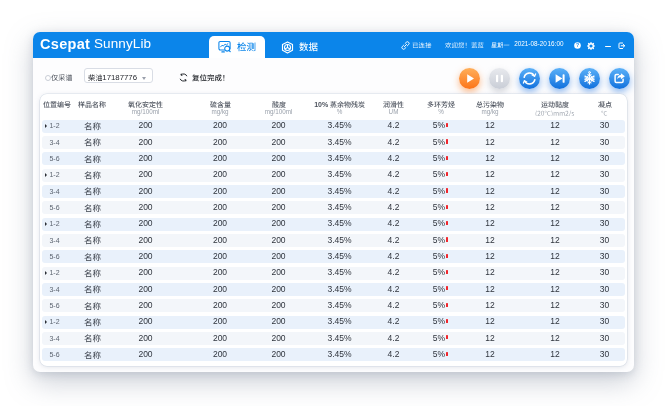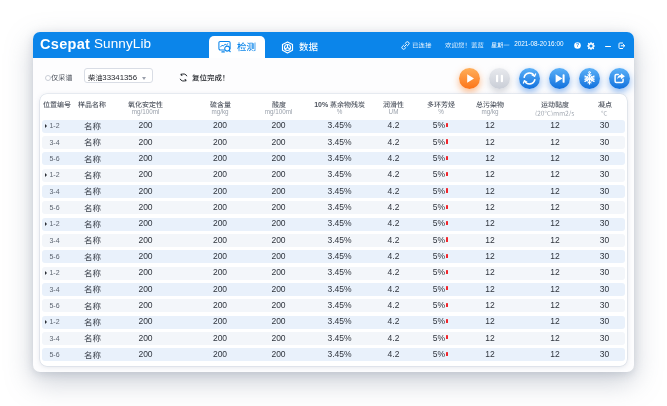--- a/index.html
+++ b/index.html
@@ -201,21 +201,21 @@
     </div>
     <div style="position:absolute;left:51px;top:36px;width:69px;height:15px;background:#fff;border:1px solid #d9dde5;border-radius:3px"></div>
     <div style="position:absolute;left:54.5px;top:42.3px;line-height:0">
       <svg class="" width="14.8" height="7.4" viewBox="0 0 14.8 7.4">
         <g fill="#26292f" transform="translate(0,6.51) scale(0.0074,-0.0074)">
           <use href="#g12" x="0"></use>
           <use href="#g13" x="1000"></use>
         </g>
       </svg>
     </div>
-    <span style="position:absolute;top:41.5px;font:400 7.8px 'Liberation Sans',sans-serif;color:#26292f;white-space:nowrap;line-height:7.8px;left:69.3px;">33341356</span>
+    <span style="position:absolute;top:41.5px;font:400 7.8px 'Liberation Sans',sans-serif;color:#26292f;white-space:nowrap;line-height:7.8px;left:69.3px;">17187776</span>
     <div style="position:absolute;left:109px;top:44.5px;width:0;height:0;border-left:2.8px solid transparent;border-right:2.8px solid transparent;border-top:3.5px solid #9aa0ac"></div>
     <div style="position:absolute;left:145.5px;top:40.5px;line-height:0">
       <svg width="9" height="9" viewBox="0 0 9 9" fill="none" stroke="#23262b" stroke-width="1.0">
 <path d="M7.9 3.2 A3.6 3.6 0 0 0 2.0 2.0"></path>
         <path d="M1.1 5.8 A3.6 3.6 0 0 0 7.0 7.0"></path>
 <path d="M2.3 0.6 L1.9 2.1 L3.4 2.5" stroke-width="0.9"></path>
         <path d="M6.7 8.4 L7.1 6.9 L5.6 6.5" stroke-width="0.9"></path>
 </svg>
     </div>
     <div style="position:absolute;left:158.5px;top:42.2px;line-height:0">

